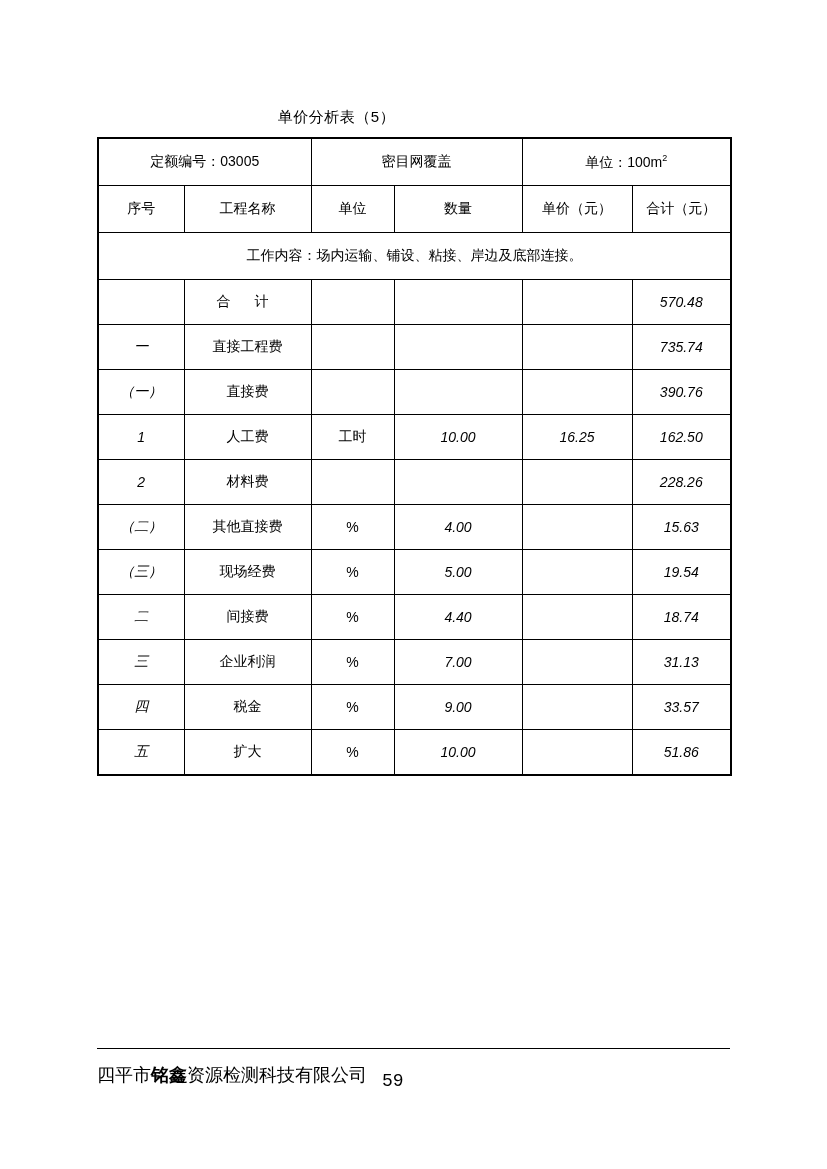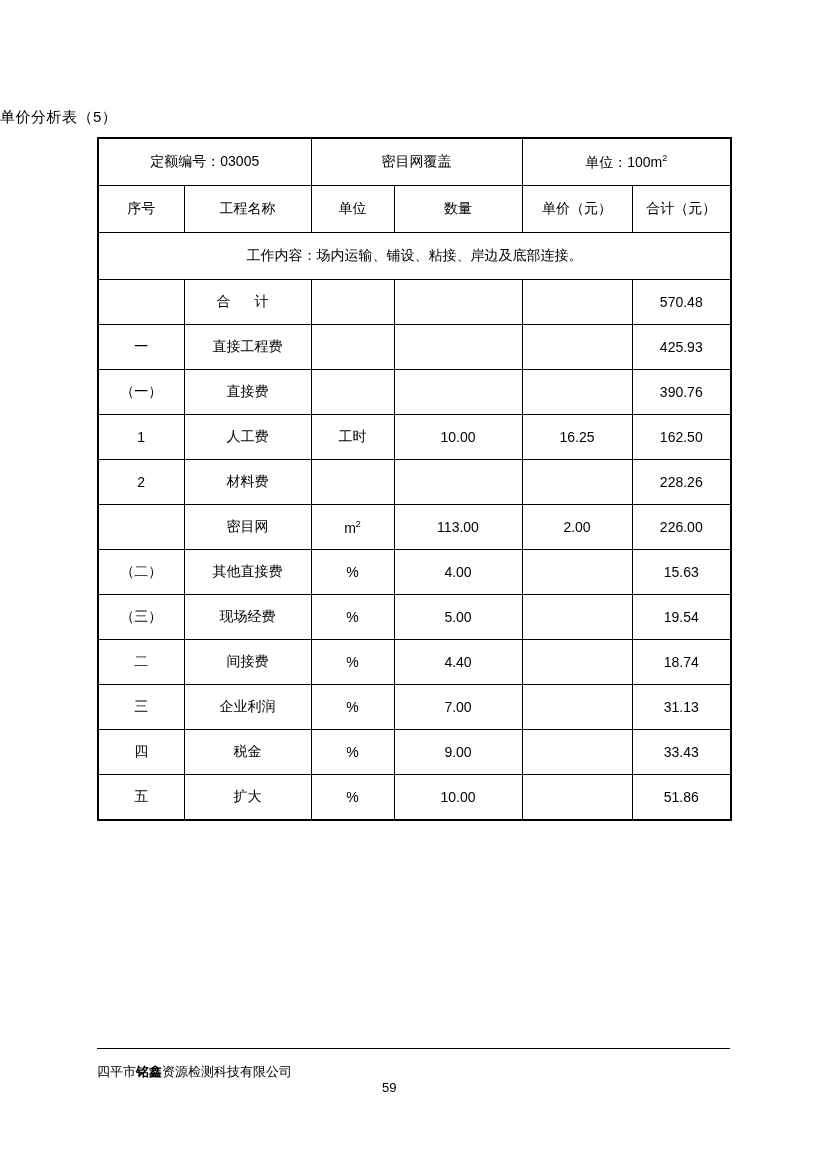--- a/index.html
+++ b/index.html
@@ -19,21 +19,21 @@
     position: relative;
     width: 827px;
     height: 1169px;
     box-sizing: border-box;
   }
   .doc-title {
     position: absolute;
     top: 108px;
     left: 0;
     width: 673px;
-    text-align: left;
+    text-align: center;
     font-size: 15px;
     font-family: "Liberation Sans", "DejaVu Sans", sans-serif;
     letter-spacing: 0.5px;
   }
   .main-table {
     position: absolute;
     top: 137px;
     left: 97px;
     width: 633px;
     border-collapse: collapse;
@@ -52,20 +52,21 @@
   .main-table .outer-left { border-left-width: 2px; }
   .main-table .outer-right { border-right-width: 2px; }
   .main-table tr.first-row td { border-top-width: 2px; }
   .main-table tr.last-row td { border-bottom-width: 2px; }
 
   .head-row td { height: 46px; }
   .content-row td { height: 44px; }
   .num-cell {
     font-family: "Liberation Serif", "DejaVu Serif", serif;
     font-size: 14px;
+    font-style: italic;
   }
   .name-cell {
     font-size: 14px;
   }
   .spaced {
     letter-spacing: 10px;
     padding-left: 10px;
   }
   sup {
     font-size: 9px;
@@ -84,35 +85,35 @@
     top: 1048px;
     width: 633px;
     border-top: 1px solid #000000;
   }
   .footer {
     position: absolute;
     top: 1063px;
     left: 97px;
     width: 633px;
     height: 20px;
-    font-size: 13px;
+    font-size: 18px;
     font-family: "Liberation Sans", "DejaVu Sans", sans-serif;
   }
   .footer .company {
     position: absolute;
     left: 0;
     top: 0;
     font-weight: bold;
   }
   .footer .company .thin { font-weight: normal; }
   .footer .pageno {
     position: absolute;
     left: 285px;
-    top: 17px;
-    font-family: Liberation Sans, sans-serif;
+    top: 8px;
+    font-family: Liberation Mono, monospace;
   }
   .col1 { width: 86px; }
   .col2 { width: 127px; }
   .col3 { width: 83px; }
   .col4 { width: 128px; }
   .col5 { width: 110px; }
   .col6 { width: 99px; }
 </style>
 </head>
 <body>
@@ -155,21 +156,21 @@
         <td class="num-cell"></td>
         <td class="num-cell"></td>
         <td class="outer-right num-cell">570.48</td>
       </tr>
       <tr class="content-row">
         <td class="outer-left num-cell">一</td>
         <td class="name-cell">直接工程费</td>
         <td class="unit-cell-txt"></td>
         <td class="num-cell"></td>
         <td class="num-cell"></td>
-        <td class="outer-right num-cell">425.93</td>
+        <td class="outer-right num-cell">735.74</td>
       </tr>
       <tr class="content-row">
         <td class="outer-left num-cell">（一）</td>
         <td class="name-cell">直接费</td>
         <td class="unit-cell-txt"></td>
         <td class="num-cell"></td>
         <td class="num-cell"></td>
         <td class="outer-right num-cell">390.76</td>
       </tr>
       <tr class="content-row">
@@ -182,28 +183,20 @@
       </tr>
       <tr class="content-row">
         <td class="outer-left num-cell">2</td>
         <td class="name-cell">材料费</td>
         <td class="unit-cell-txt"></td>
         <td class="num-cell"></td>
         <td class="num-cell"></td>
         <td class="outer-right num-cell">228.26</td>
       </tr>
       <tr class="content-row">
-        <td class="outer-left num-cell"></td>
-        <td class="name-cell">密目网</td>
-        <td class="unit-cell-txt">m<sup>2</sup></td>
-        <td class="num-cell">113.00</td>
-        <td class="num-cell">2.00</td>
-        <td class="outer-right num-cell">226.00</td>
-      </tr>
-      <tr class="content-row">
         <td class="outer-left num-cell">（二）</td>
         <td class="name-cell">其他直接费</td>
         <td class="unit-cell-txt">%</td>
         <td class="num-cell">4.00</td>
         <td class="num-cell"></td>
         <td class="outer-right num-cell">15.63</td>
       </tr>
       <tr class="content-row">
         <td class="outer-left num-cell">（三）</td>
         <td class="name-cell">现场经费</td>
@@ -227,21 +220,21 @@
         <td class="num-cell">7.00</td>
         <td class="num-cell"></td>
         <td class="outer-right num-cell">31.13</td>
       </tr>
       <tr class="content-row">
         <td class="outer-left num-cell">四</td>
         <td class="name-cell">税金</td>
         <td class="unit-cell-txt">%</td>
         <td class="num-cell">9.00</td>
         <td class="num-cell"></td>
-        <td class="outer-right num-cell">33.43</td>
+        <td class="outer-right num-cell">33.57</td>
       </tr>
 
 
       <tr class="content-row last-row">
         <td class="outer-left num-cell">五</td>
         <td class="name-cell">扩大</td>
         <td class="unit-cell-txt">%</td>
         <td class="num-cell">10.00</td>
         <td class="num-cell"></td>
         <td class="outer-right num-cell">51.86</td>

